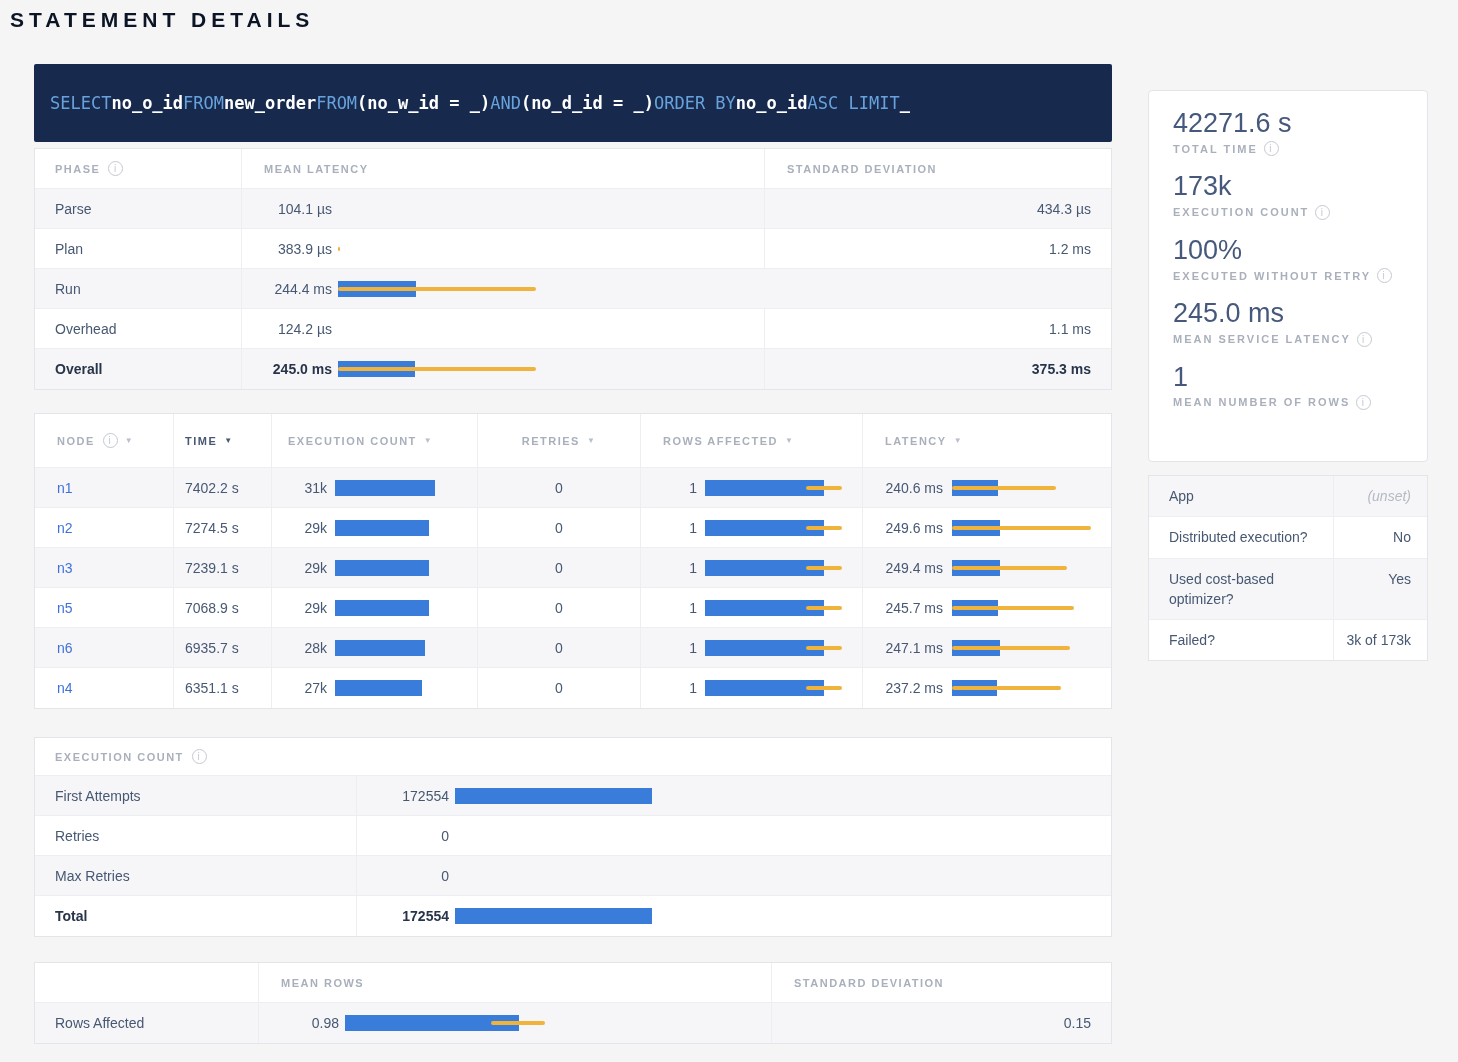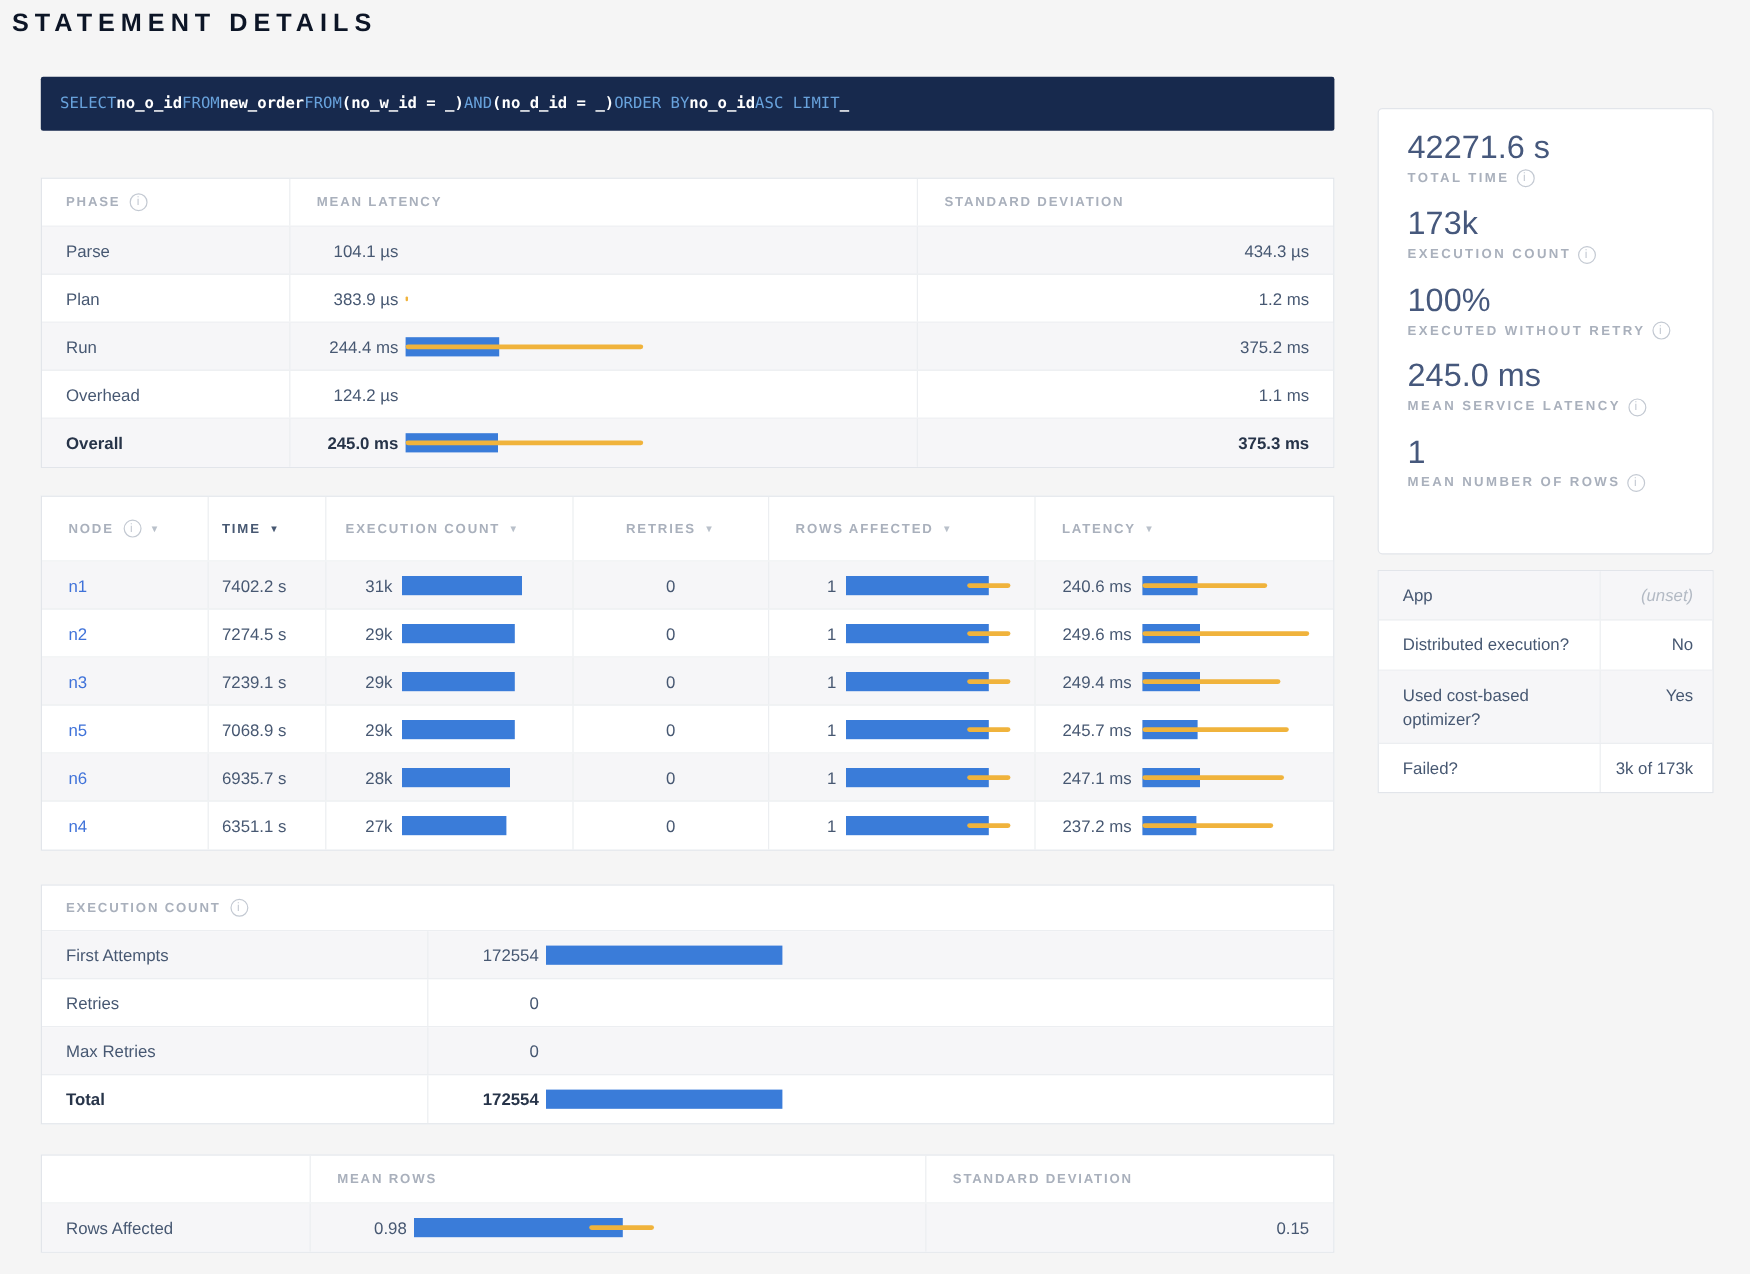--- a/index.html
+++ b/index.html
@@ -6,23 +6,23 @@
   body { background:#f5f5f5; font-family:"Liberation Sans", sans-serif; }
   .page { position:relative; width:1458px; height:1062px; background:#f5f5f5; overflow:hidden; color:#475872; }
 
   .page-title { position:absolute; top:8px; left:10px; font-size:21px; font-weight:700;
     letter-spacing:5px; color:#0c1526; }
 
   .main { position:absolute; left:34px; top:64px; width:1078px; }
   .side { position:absolute; left:1148px; top:64px; width:280px; }
 
   
-  .sql-box { position:absolute; top:0; left:0; width:1078px; height:45px; background:#17294d;
+  .sql-box { position:absolute; top:0; left:0; width:1078px; height:78px; background:#17294d;
     border-radius:2px; display:flex; align-items:center; padding:12px 16px;
-    font-family:"DejaVu Sans Mono", monospace; font-size:13px; white-space:nowrap; }
+    font-family:"DejaVu Sans Mono", monospace; font-size:17px; white-space:nowrap; }
   .tok-kw { color:#68a2dc; }
   .tok-id { color:#ffffff; font-weight:700; }
 
   
   .tbl { position:absolute; left:0; background:#fff; border:1px solid #e2e5ea; width:1078px; }
   .row { display:flex; align-items:stretch; height:40px; border-bottom:1px solid #eceef1; }
   .row:last-child { border-bottom:none; }
   .row.stripe { background:#f6f6f8; }
   .cell { display:flex; align-items:center; font-size:14px; color:#475872; }
   .th { font-size:11px; font-weight:700; letter-spacing:1.5px; color:#a9b0bc; }
@@ -161,21 +161,20 @@
       </div>
       <div class="row stripe">
         <div class="cell c-phase">Run</div>
         <div class="cell c-mean">
           <span class="num">244.4 ms</span>
           <span class="barwrap">
               <span class="bar-fill" style="width: 39%;"></span>
               <span class="bar-dev" style="left: 0%; width: 99%;"></span>
             </span>
         </div>
-        <div class="cell c-std">375.2 ms</div>
       </div>
       <div class="row">
         <div class="cell c-phase">Overhead</div>
         <div class="cell c-mean">
             <span class="num">124.2 µs</span>
           </div>
         <div class="cell c-std">1.1 ms</div>
       </div>
       <div class="row stripe">
         <div class="cell c-phase bold">Overall</div>

